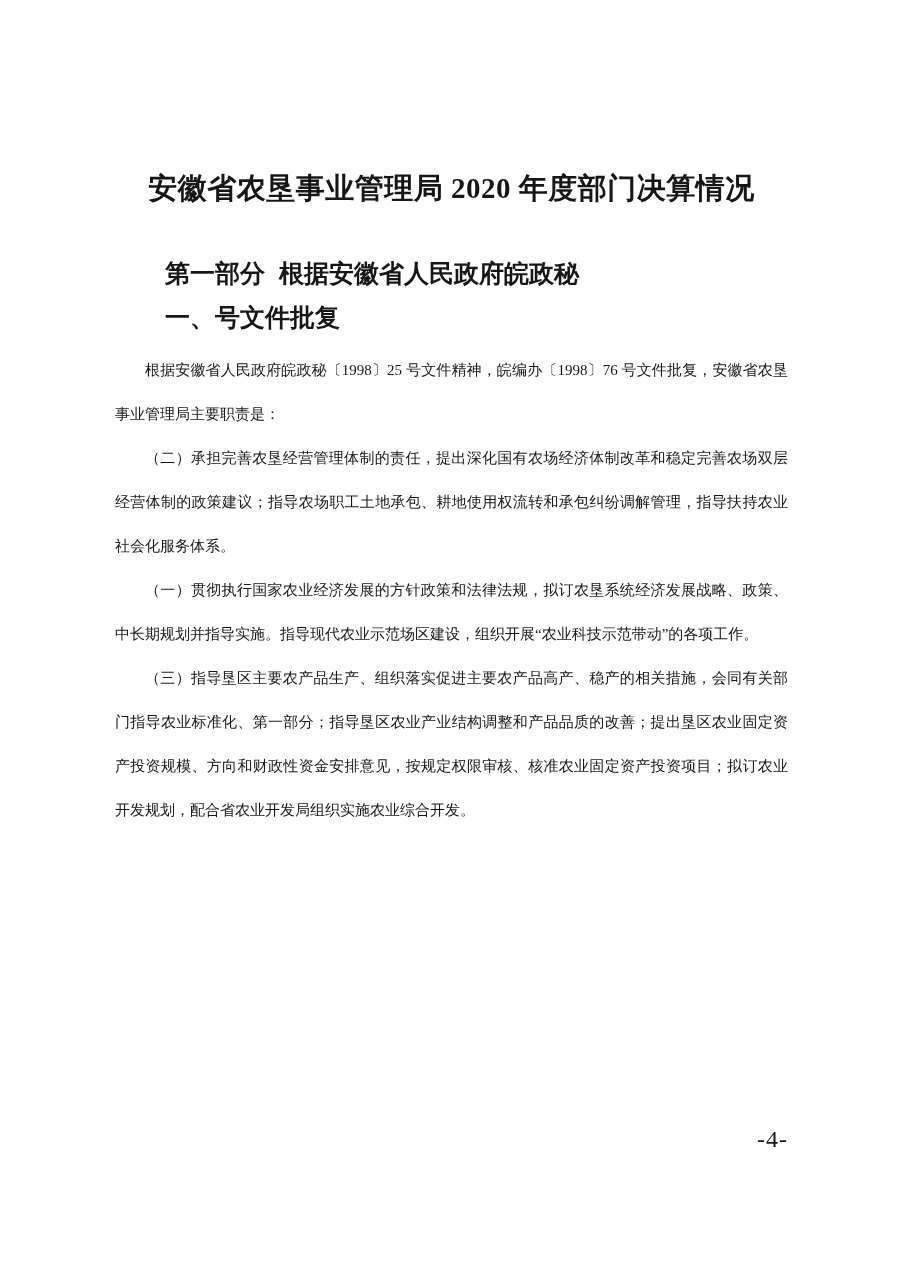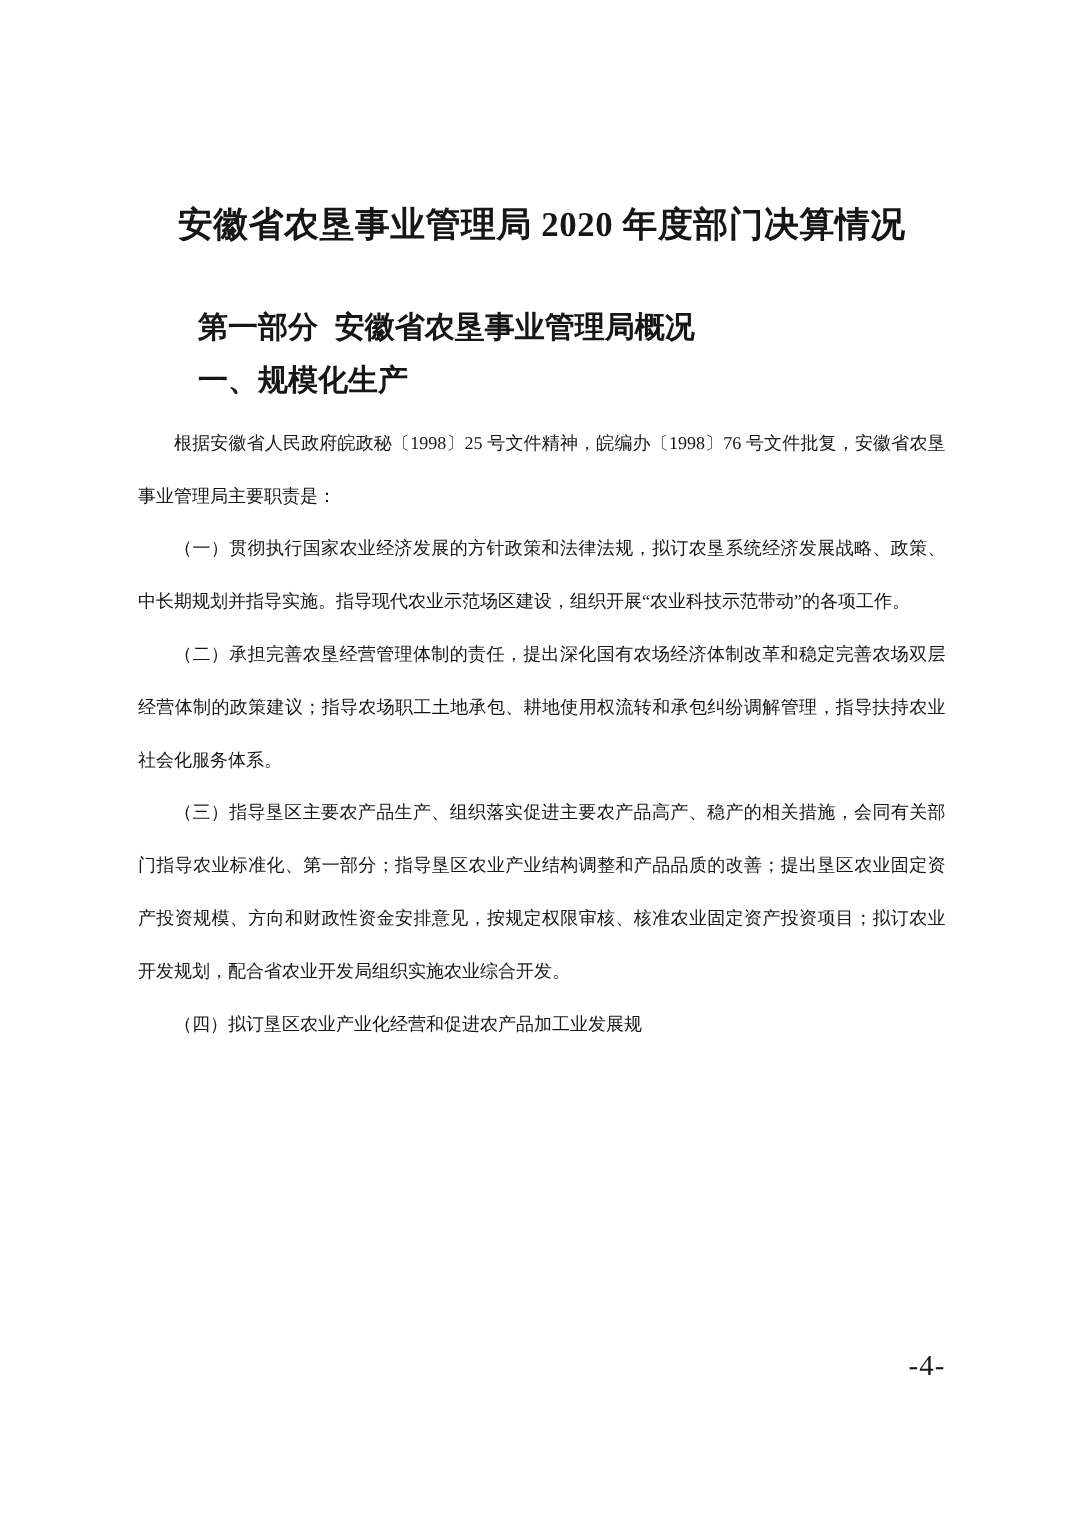--- a/index.html
+++ b/index.html
@@ -68,29 +68,28 @@
     letter-spacing: 1px;
   }
 </style>
 </head>
 <body>
 
 <div class="page">
   <div class="content">
     <h1 class="doc-title">安徽省农垦事业管理局 2020 年度部门决算情况</h1>
 
-    <h2 class="section-heading">第一部分  安徽省农垦事业管理局概况</h2>
+    <h2 class="section-heading">第一部分  根据安徽省人民政府皖政秘</h2>
 
-    <h3 class="subsection-heading">一、规模化生产</h3>
+    <h3 class="subsection-heading">一、号文件批复</h3>
 
     <p class="body-para first">根据安徽省人民政府皖政秘〔1998〕25 号文件精神，皖编办〔1998〕76 号文件批复，安徽省农垦事业管理局主要职责是：</p>
 
+    <p class="body-para">（二）承担完善农垦经营管理体制的责任，提出深化国有农场经济体制改革和稳定完善农场双层经营体制的政策建议；指导农场职工土地承包、耕地使用权流转和承包纠纷调解管理，指导扶持农业社会化服务体系。</p>
+
     <p class="body-para">（一）贯彻执行国家农业经济发展的方针政策和法律法规，拟订农垦系统经济发展战略、政策、中长期规划并指导实施。指导现代农业示范场区建设，组织开展“农业科技示范带动”的各项工作。</p>
-
-    <p class="body-para">（二）承担完善农垦经营管理体制的责任，提出深化国有农场经济体制改革和稳定完善农场双层经营体制的政策建议；指导农场职工土地承包、耕地使用权流转和承包纠纷调解管理，指导扶持农业社会化服务体系。</p>
 
     <p class="body-para">（三）指导垦区主要农产品生产、组织落实促进主要农产品高产、稳产的相关措施，会同有关部门指导农业标准化、第一部分；指导垦区农业产业结构调整和产品品质的改善；提出垦区农业固定资产投资规模、方向和财政性资金安排意见，按规定权限审核、核准农业固定资产投资项目；拟订农业开发规划，配合省农业开发局组织实施农业综合开发。</p>
 
-    <p class="body-para">（四）拟订垦区农业产业化经营和促进农产品加工业发展规</p>
   </div>
 
   <div class="page-number">-4-</div>
 </div>
 
 </body></html>

